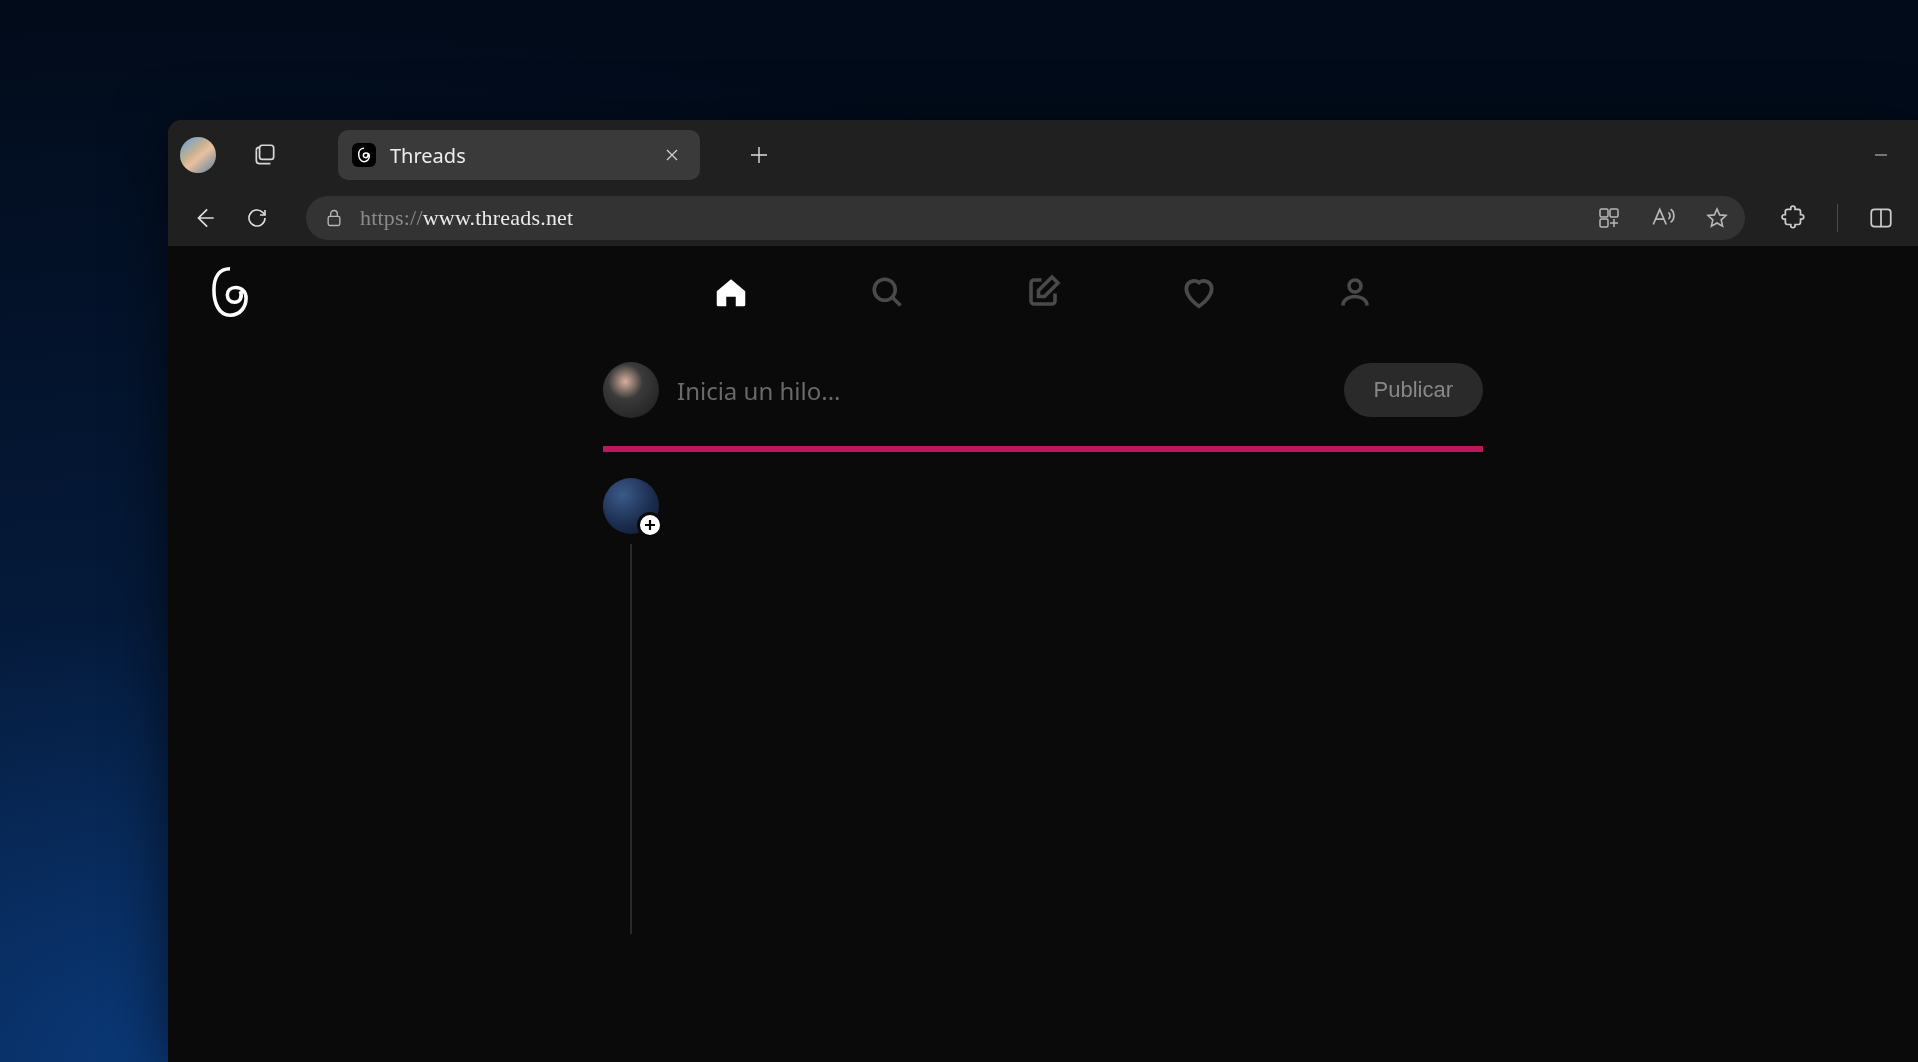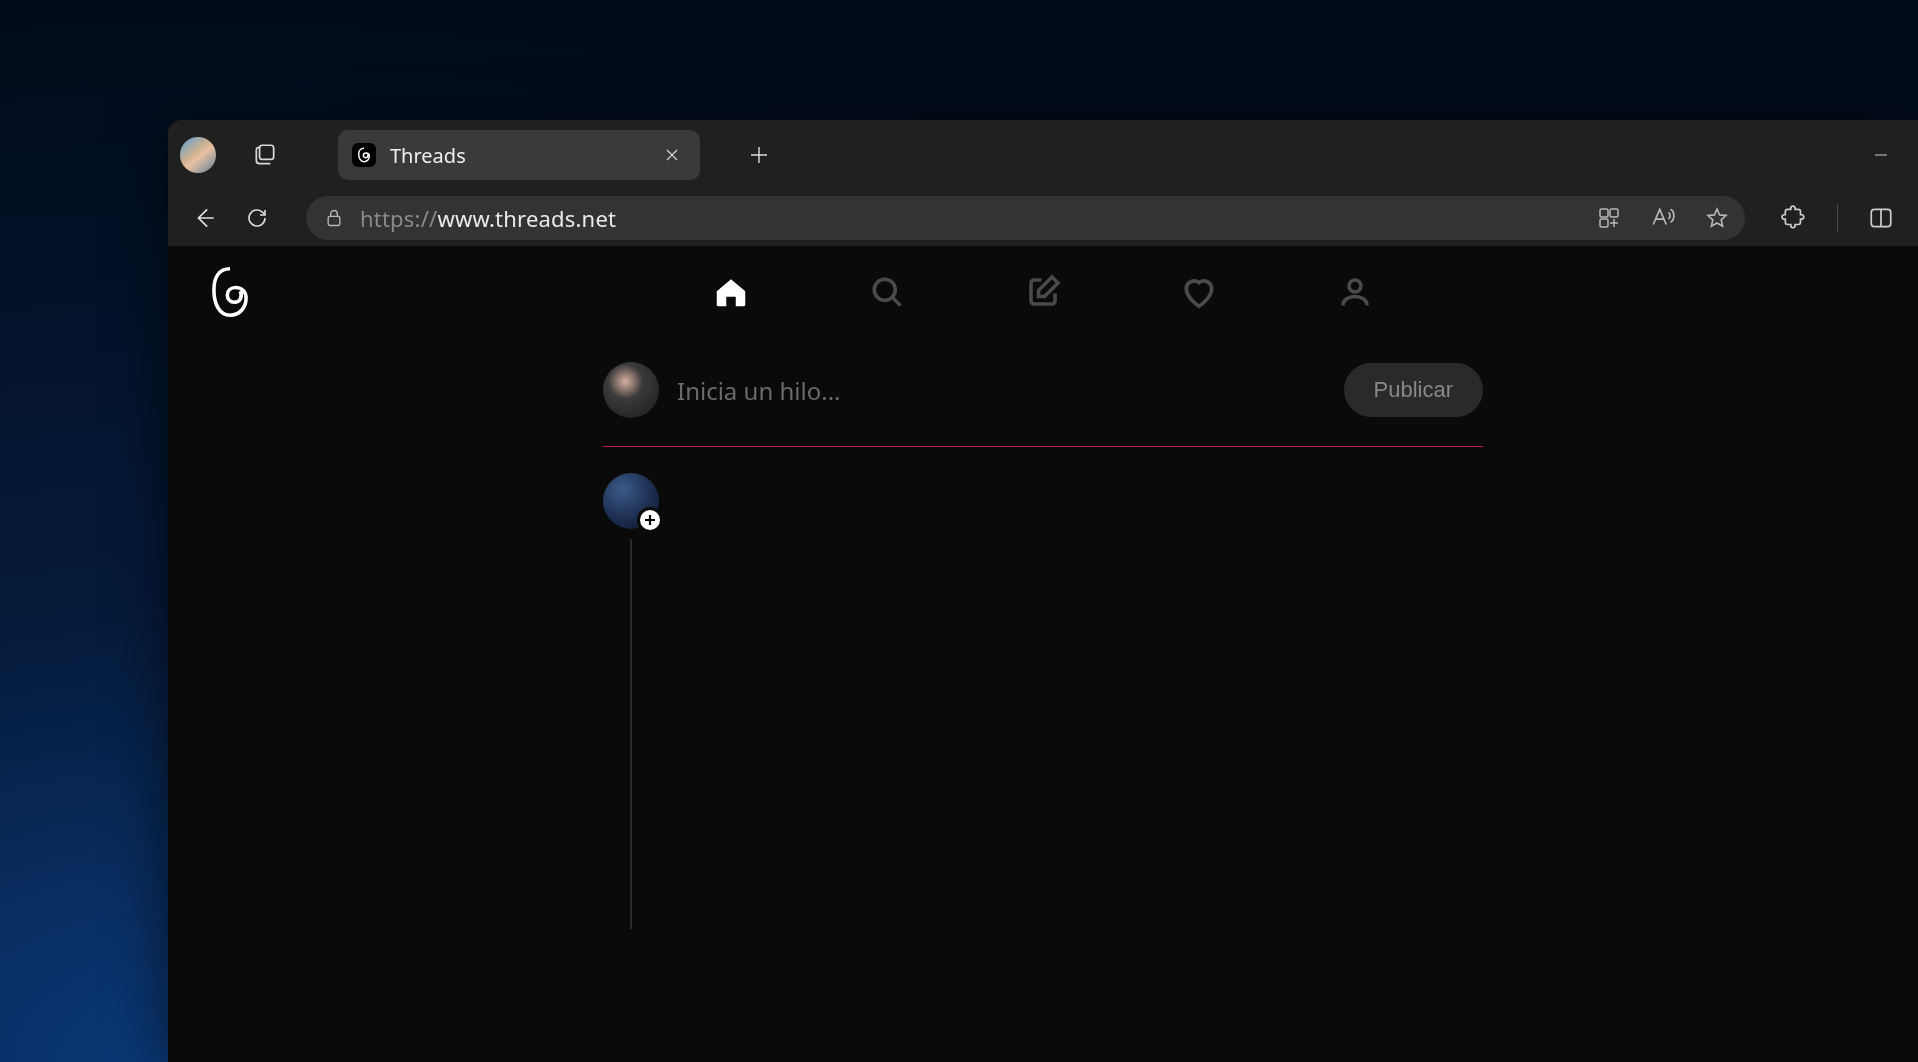--- a/index.html
+++ b/index.html
@@ -90,20 +90,21 @@
   }
   .omnibox{
     flex:1;
     height:44px;
     background:#333333;
     border-radius:22px;
     display:flex;align-items:center;
     padding:0 12px 0 18px;
     margin:0 20px;
     gap:16px;
+    font-family:Liberation Serif, serif;
   }
   .lock-icon{color:#b8b8b8;display:flex;align-items:center;}
   .url{font-size:22px;letter-spacing:0.2px;}
   .url .dim{color:#8a8a8a;}
   .url .bright{color:#eaeaea;}
   .omni-right{margin-left:auto;display:flex;gap:22px;align-items:center;color:#b8b8b8;}
   .addr-icon{display:flex;align-items:center;justify-content:center;width:32px;height:32px;}
   .right-tools{display:flex;align-items:center;gap:14px;}
   .divider{width:1px;height:28px;background:#4a4a4a;margin:0 6px;}
 
@@ -134,21 +135,21 @@
   .tnav-btn.active{color:#fff;}
 
   .feed{
     width:880px;
     margin:0 auto;
     padding-top:12px;
   }
   .compose-row{
     display:flex;align-items:center;gap:18px;
     padding:12px 0 28px 0;
-    border-bottom:1px solid #be185d;
+    border-bottom:6px solid #be185d;
   }
   .compose-avatar{
     width:56px;height:56px;border-radius:50%;
     background: radial-gradient(circle at 40% 35%, #d8b0a0 0%, #3a3a3a 35%, #1a1a1a 100%);
     flex-shrink:0;
   }
   .compose-placeholder{color:#6a6a6a;font-size:24px;flex:1;}
   .publish-btn{
     background:#2a2a2a;color:#888;
     border:none;border-radius:28px;

